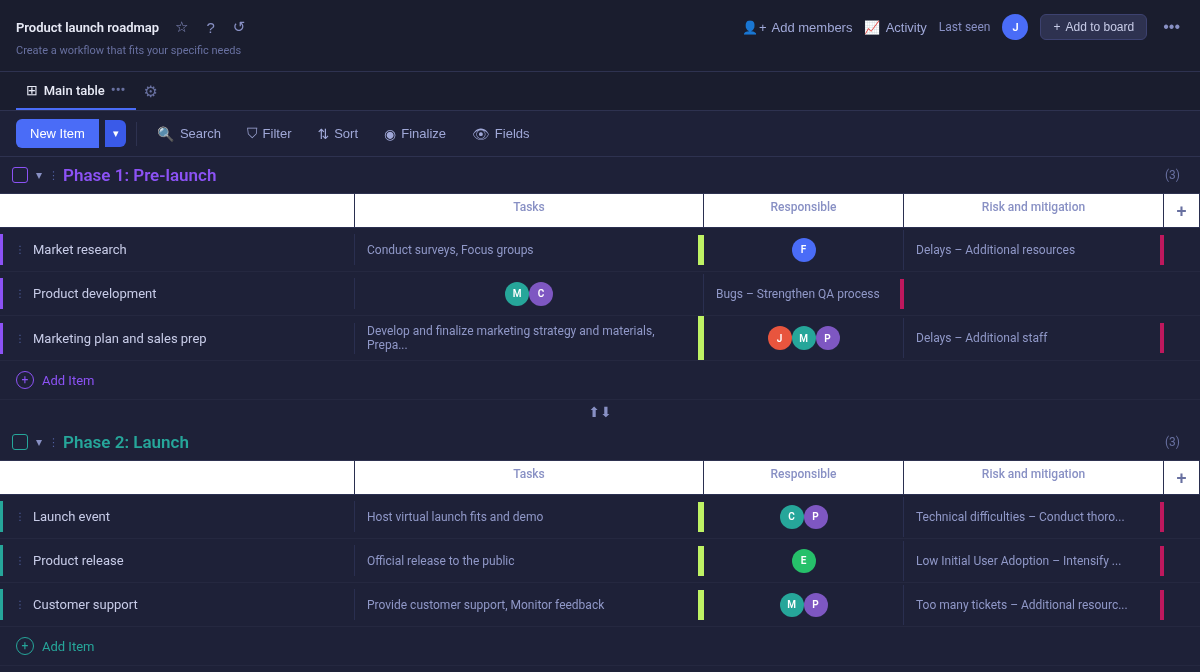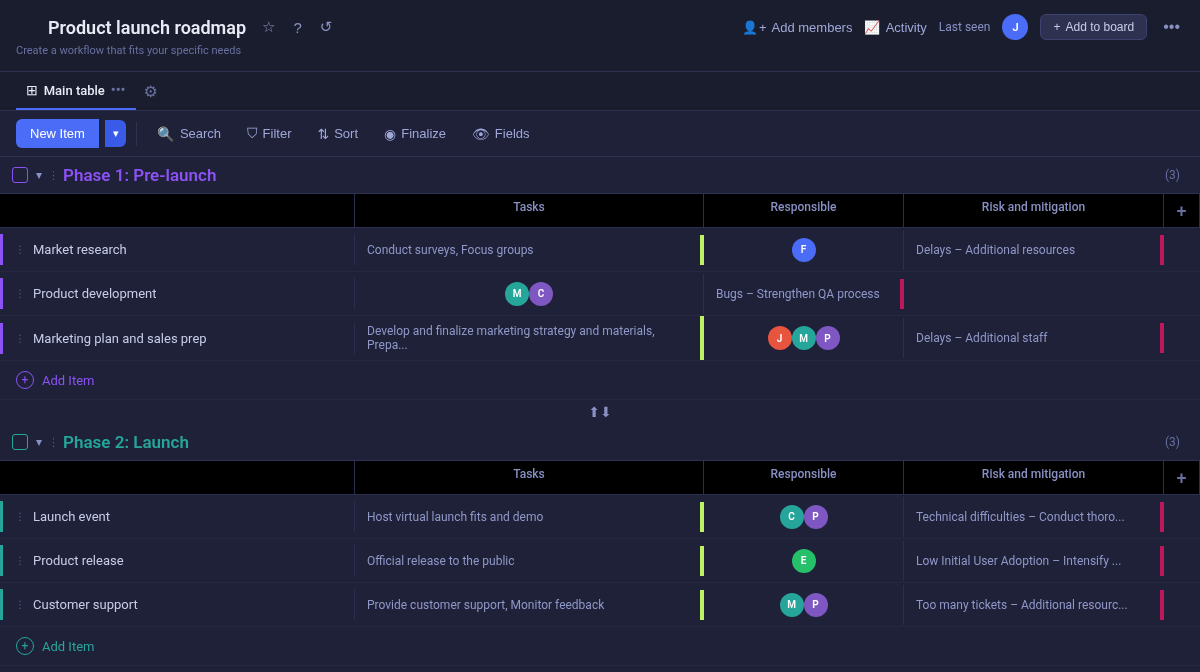--- a/index.html
+++ b/index.html
@@ -19,24 +19,23 @@
       padding: 14px 16px 6px;
       border-bottom: 1px solid #2e3250;
     }
     .header-top {
       display: flex;
       align-items: center;
       gap: 12px;
       margin-bottom: 4px;
     }
     .app-title {
-      font-size: 18px;
+      font-size: 13px;
       font-weight: 600;
       color: #e8eaf6;
-      margin-left: 32px;
     }
     .header-icons {
       display: flex;
       gap: 10px;
       align-items: center;
     }
     .header-icon-btn {
       background: none;
       border: none;
       color: #8890c4;
@@ -251,21 +250,21 @@
       color: #6870a0;
       font-size: 12px;
       margin-left: 6px;
       margin-right: 8px;
     }
     
     .col-headers {
       display: grid;
       grid-template-columns: 355px 1fr 200px 260px 36px;
       border-bottom: 1px solid #2a2f50;
-      background: #000000;
+      background: #ffffff;
     }
     .col-header {
       padding: 6px 12px;
       color: #8890c4;
       font-size: 12px;
       font-weight: 500;
       border-right: 1px solid #2a2f50;
       text-align: center;
     }
     .col-header:first-child { text-align: left; }
@@ -301,21 +300,21 @@
       flex-shrink: 0;
     }
     .row-name {
       color: #c8cce8;
       font-size: 13px;
     }
     .row-tasks {
       padding: 8px 12px;
       color: #9098c8;
       font-size: 12px;
-      border-right: 4px solid #bef264;
+      border-right: 6px solid #bef264;
     }
     .row-responsible {
       padding: 8px 12px;
       border-right: 1px solid #2a2f50;
       display: flex;
       align-items: center;
       gap: 4px;
       justify-content: center;
     }
     .row-risk {

